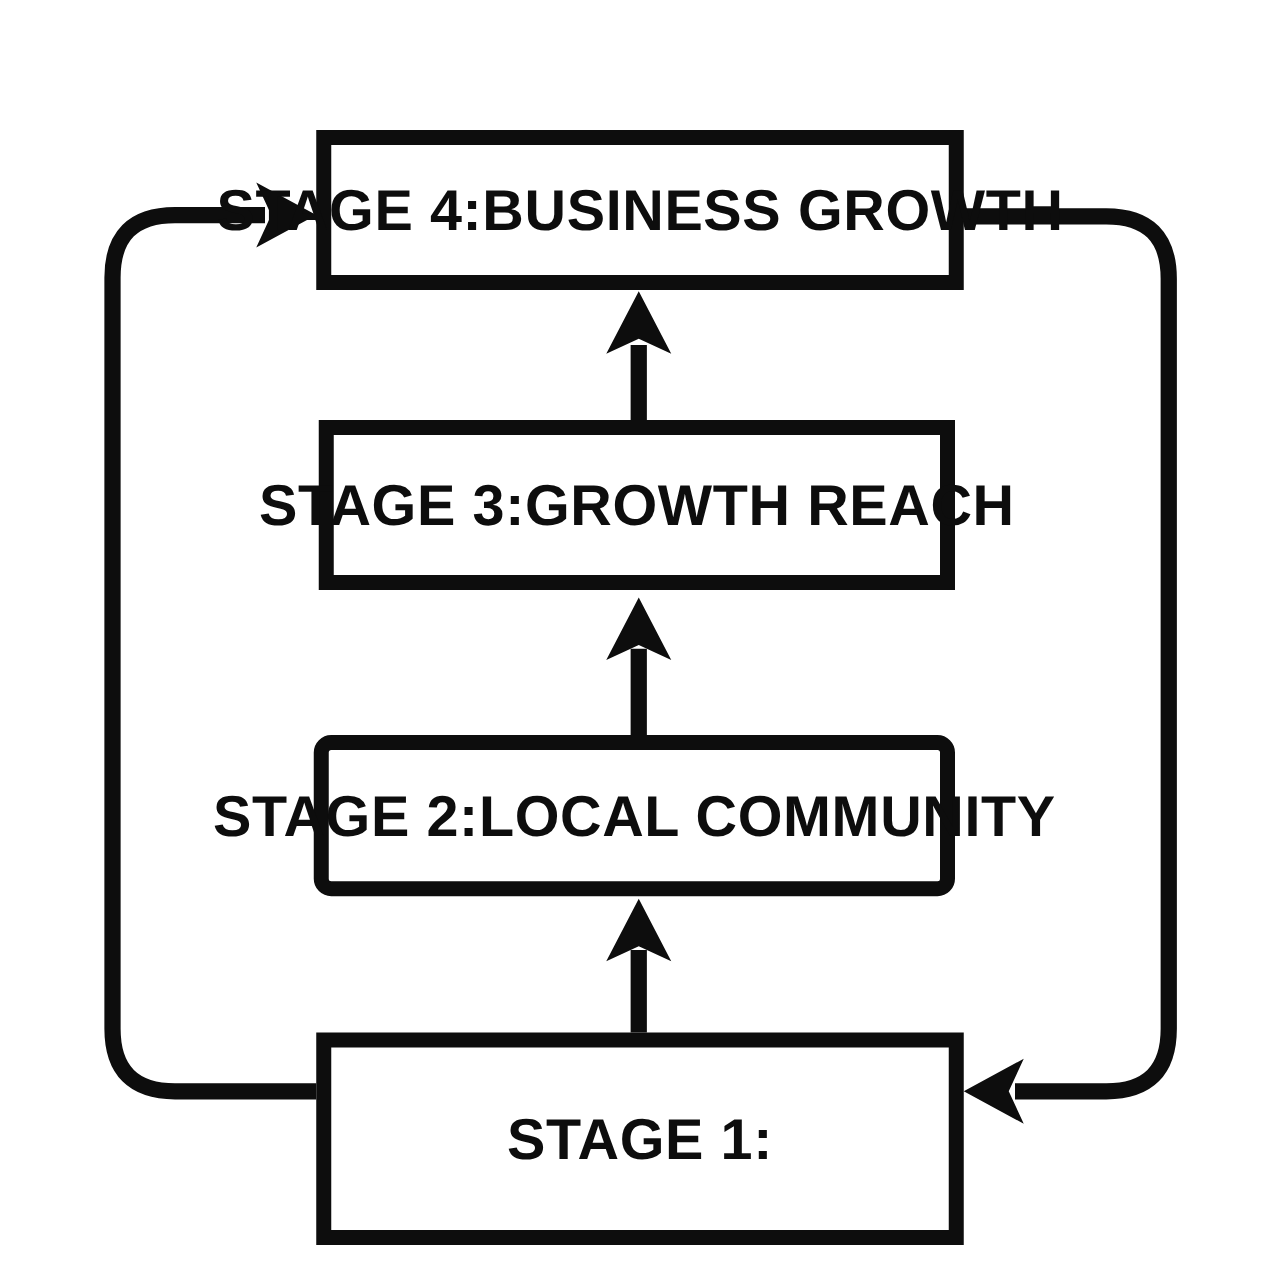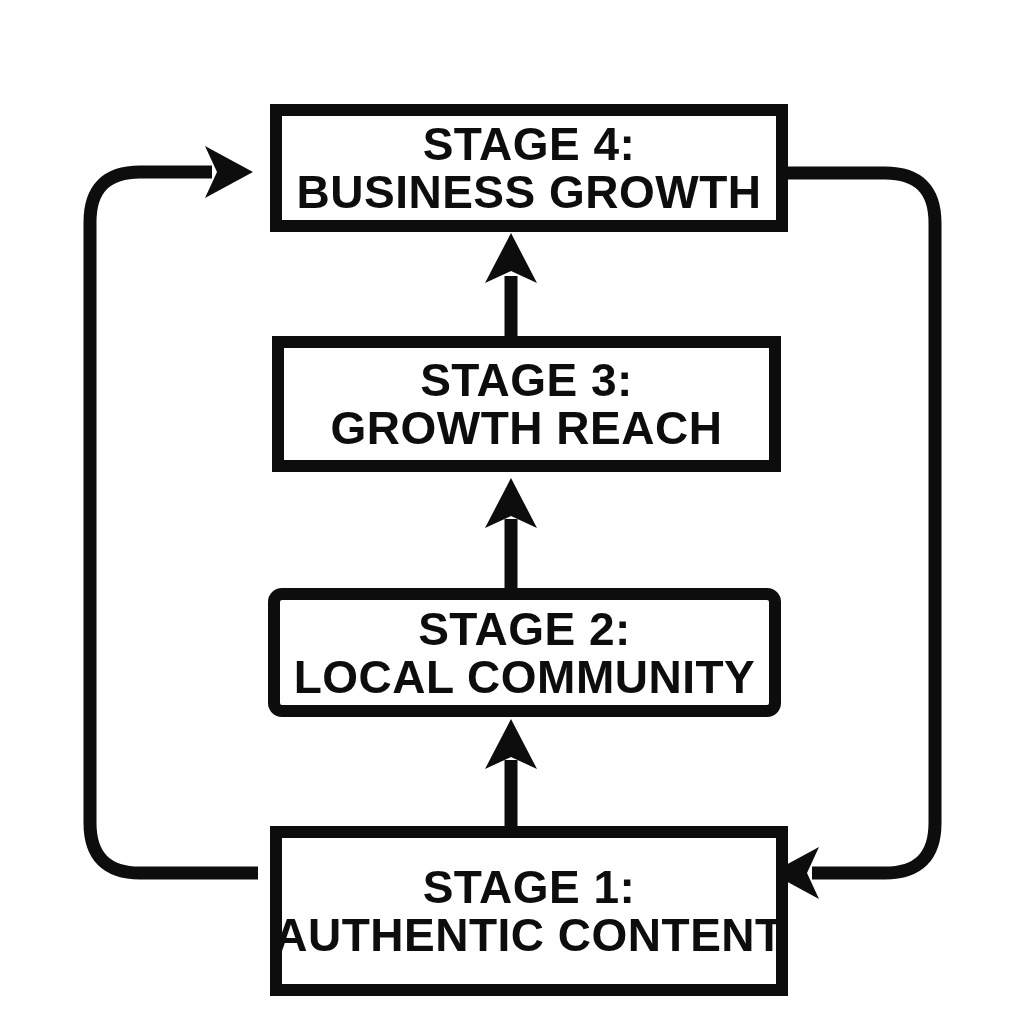--- a/index.html
+++ b/index.html
@@ -34,25 +34,24 @@
   .flow-head {
     fill: var(--ink, #0d0d0d);
     stroke: none;
   }
   .stage-box {
     position: absolute;
     box-sizing: border-box;
     background: var(--bg, #ffffff);
     border: 12px solid var(--ink, #0d0d0d);
     display: flex;
-    flex-direction: column;
+    flex-direction: row;
     align-items: center;
     justify-content: center;
     text-align: center;
-    margin-left: 17px;
   }
   .stage-line {
     font-size: 46px;
     line-height: 48px;
     font-weight: 700;
     letter-spacing: 0.5px;
     color: var(--ink, #0d0d0d);
     white-space: nowrap;
   }
   
@@ -94,16 +93,15 @@
     <div class="stage-line">GROWTH REACH</div>
   </div>
 
   <div class="stage-box" id="box-stage-2">
     <div class="stage-line">STAGE 2:</div>
     <div class="stage-line">LOCAL COMMUNITY</div>
   </div>
 
   <div class="stage-box" id="box-stage-1">
     <div class="stage-line">STAGE 1:</div>
-    <div class="stage-line">AUTHENTIC CONTENT</div>
   </div>
 
 </div>
 
 </body></html>

